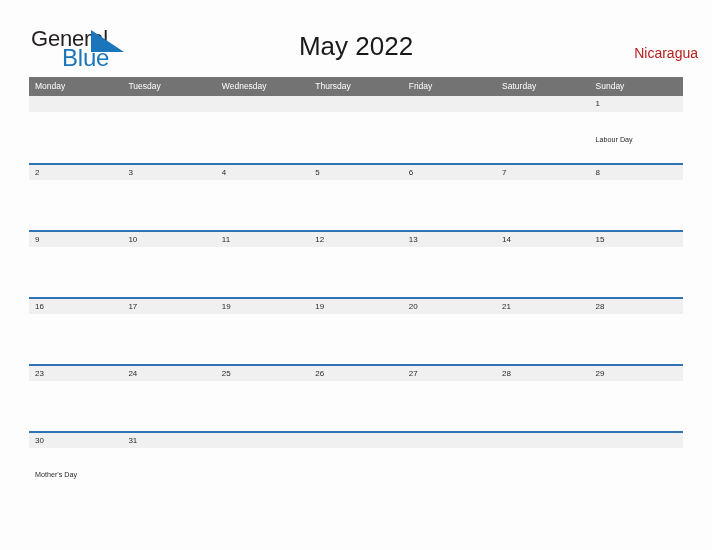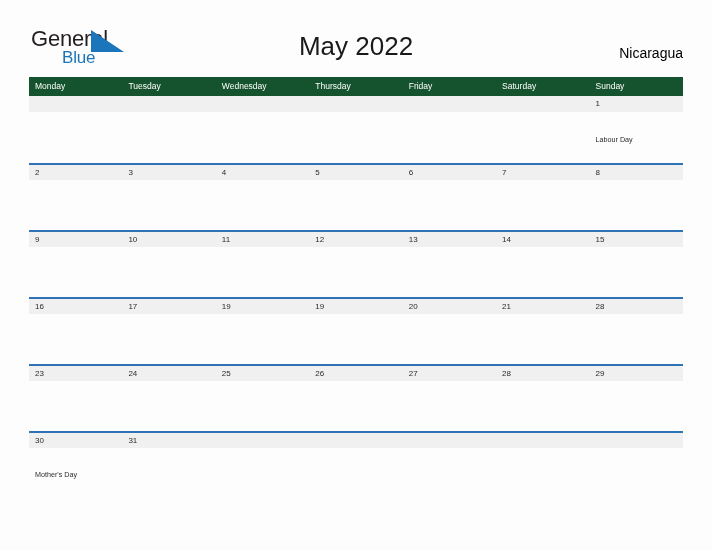--- a/index.html
+++ b/index.html
@@ -39,21 +39,21 @@
     font-size: 22px;
     line-height: 24px;
     color: #231f20;
     letter-spacing: -0.2px;
     font-family: "Liberation Sans", sans-serif;
   }
   .logo-blue {
     position: absolute;
     left: 31px;
     top: 19px;
-    font-size: 17px;
+    font-size: 24px;
     line-height: 24px;
     color: #1b75bb;
     letter-spacing: -0.2px;
     font-family: "Liberation Sans", sans-serif;
   }
   .logo-triangle {
     position: absolute;
     left: 60px;
     top: 3px;
     width: 33px;
@@ -66,40 +66,40 @@
     top: 27px;
     text-align: center;
     font-size: 26px;
     line-height: 38px;
     color: #1a1a1a;
     font-weight: normal;
     font-family: "Liberation Sans", sans-serif;
   }
   .country {
     position: absolute;
-    right: 29px;
+    right: 14px;
     top: 44px;
     font-size: 14px;
     line-height: 18px;
-    color: #000000;
+    color: #b91c1c;
     font-family: "Liberation Sans", sans-serif;
   }
 
   
   .calendar {
     position: absolute;
     left: 29px;
     top: 77px;
     width: 654px;
   }
   .weekday-header {
     display: flex;
     width: 100%;
     height: 19px;
-    background: #14532d;
+    background: #737373;
   }
   .weekday-cell {
     flex: 1 1 0;
     color: #ffffff;
     font-size: 8.5px;
     line-height: 19px;
     padding-left: 6px;
     box-sizing: border-box;
     font-family: "Liberation Sans", sans-serif;
     white-space: nowrap;

